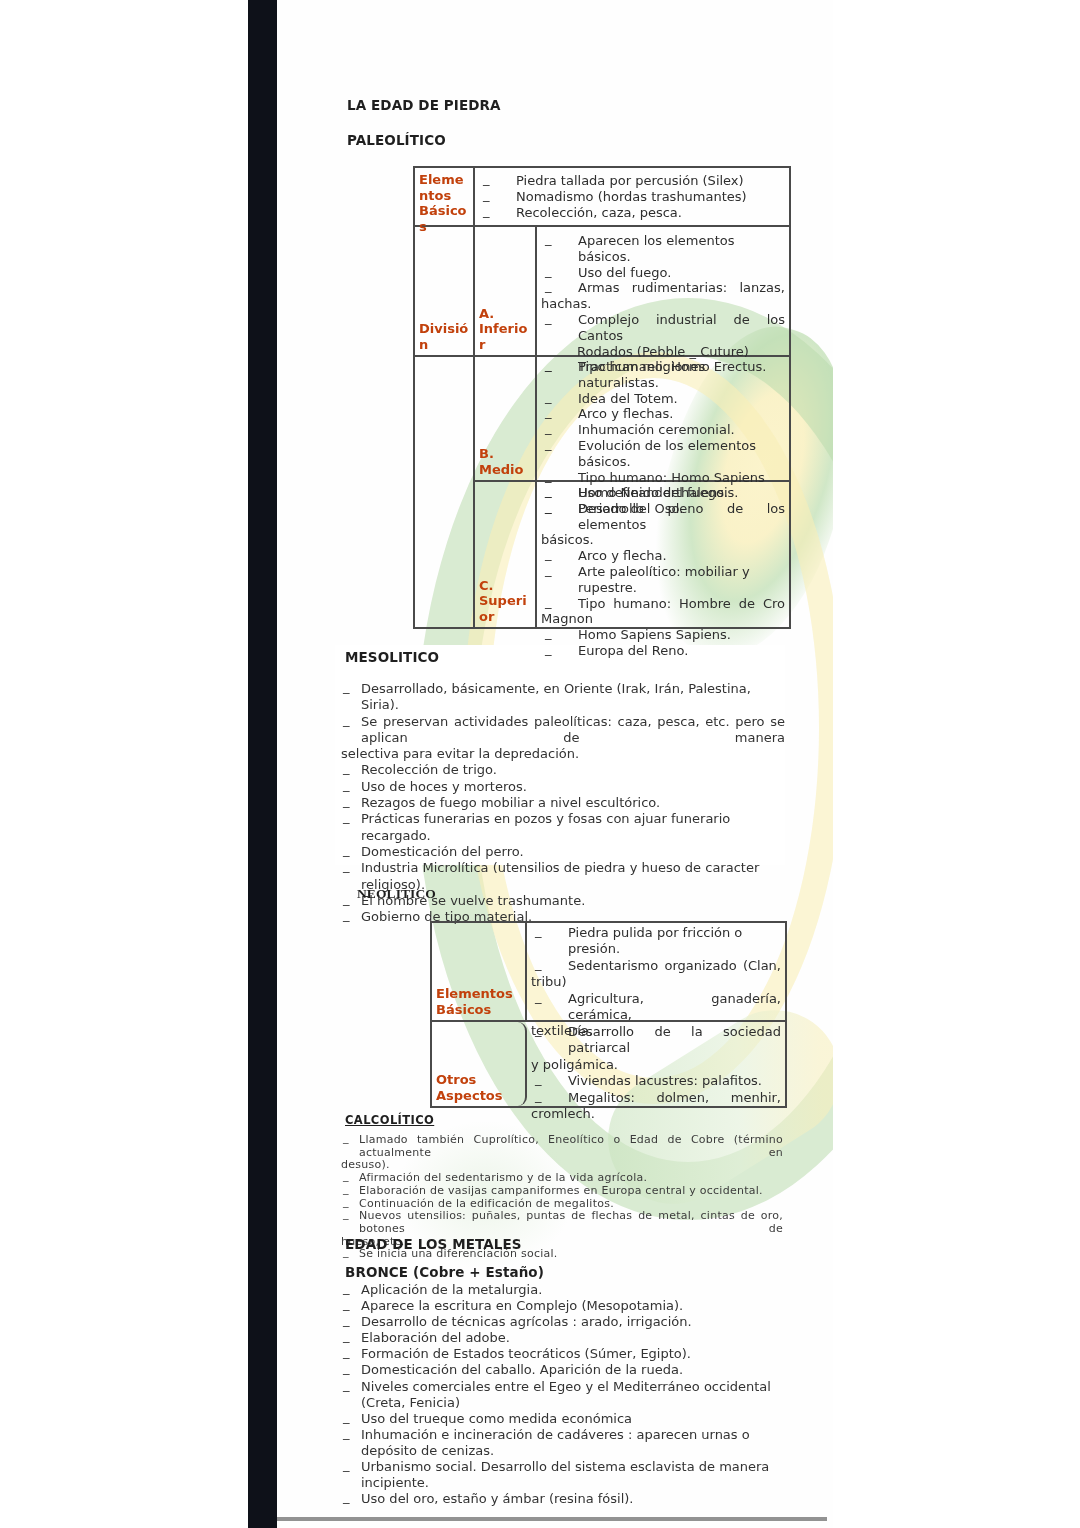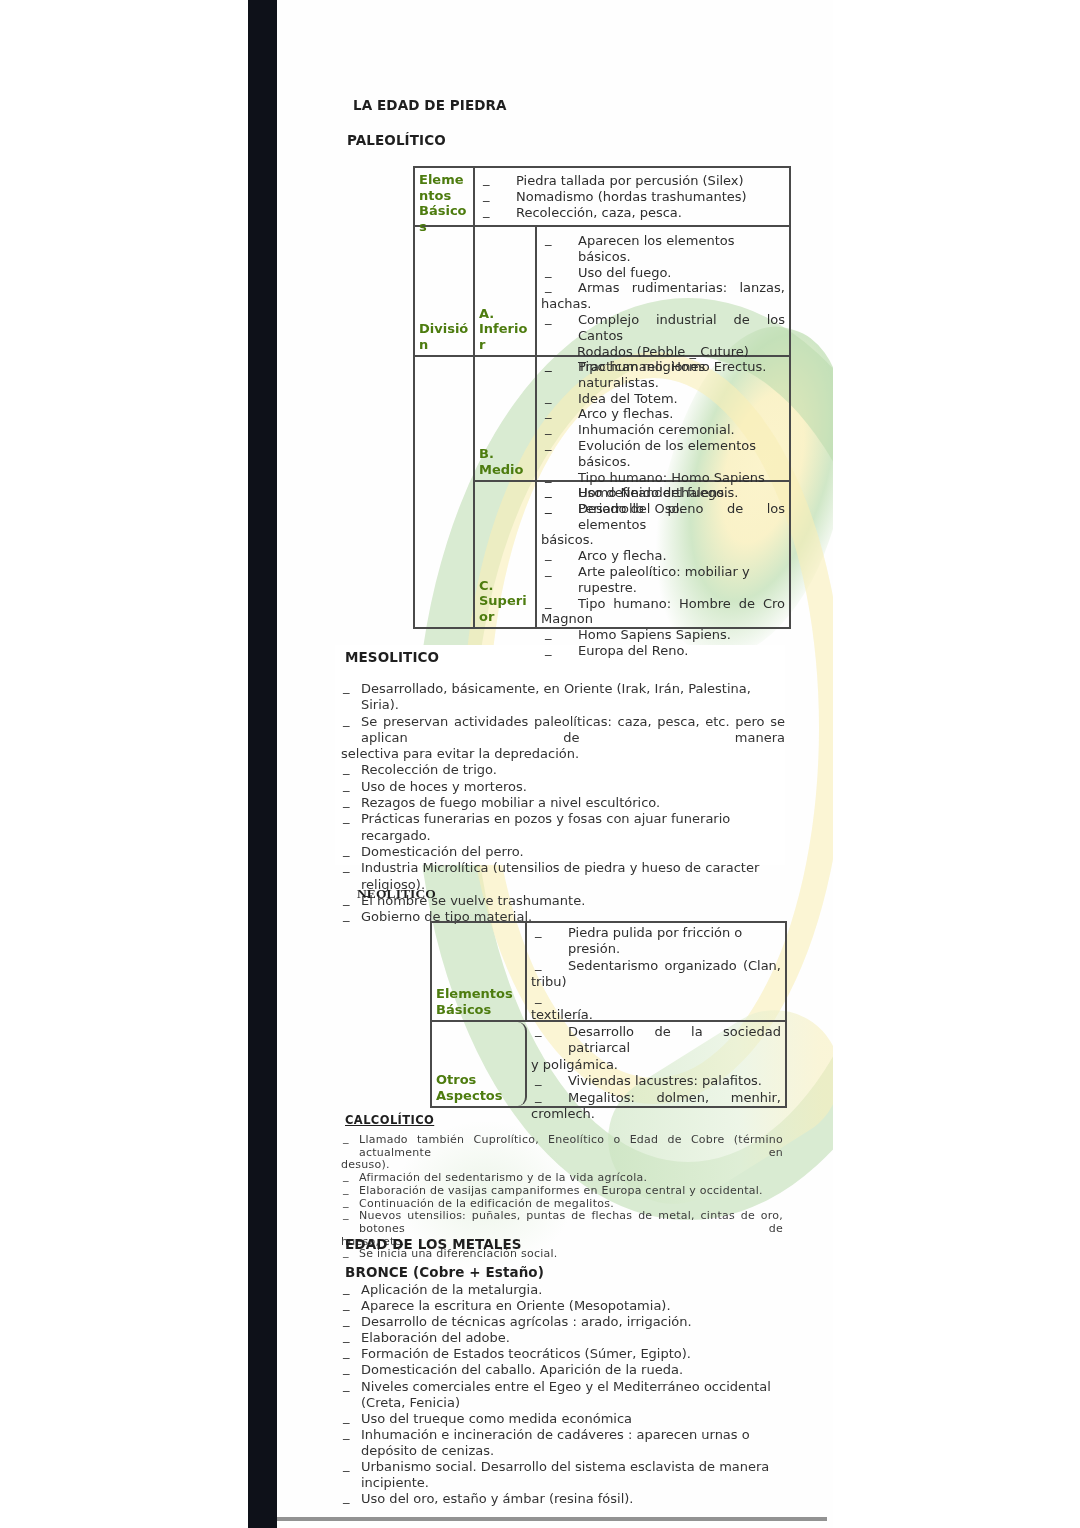--- a/index.html
+++ b/index.html
@@ -66,21 +66,21 @@
   .list{font-size:13px;line-height:16.3px;color:#333;}
   .list .dash{width:18px;padding-left:2px;}
   .list-small{font-size:11px;line-height:12.7px;letter-spacing:.25px;color:#3c3c3c;}
   .list-small .dash{width:16px;}
   .list-bronce{line-height:16.1px;}
 
   
   .gtable{display:grid;border:2px solid #4a4a4a;background:transparent;font-size:13px;}
   .gtable .cell{padding:2px 4px;line-height:15.8px;min-width:0;}
   .gtable .cell .dash{width:33px;padding-left:4px;}
-  .gtable .lbl{font-weight:bold;color:#4d7c0f;display:flex;align-items:flex-end;
+  .gtable .lbl{font-weight:bold;color:#c2410c;display:flex;align-items:flex-end;
     padding:15px 3px 3px 4px;word-break:break-word;line-height:15.5px;}
   .gtable .lbl.top{align-items:flex-start;padding-top:4px;}
   .br{border-right:2px solid #4a4a4a;}
   .bb{border-bottom:2px solid #4a4a4a;}
 
   .ptable{grid-template-columns:60px 62px 1fr;grid-template-rows:59px 130px 125px 145px;}
   .ntable{grid-template-columns:95px 1fr;grid-template-rows:99px 84px;}
   .ntable .cell{line-height:16.4px;}
   .pad-top{padding-top:10px;}
 </style>
@@ -93,21 +93,21 @@
 
   <div class="wm wm-blob-top"></div>
   <div class="wm wm-ring-green"></div>
   <div class="wm wm-ring-yellow"></div>
   <div class="wm wm-band-low"></div>
   <div class="wm wm-faint-left"></div>
 
   <div class="abs meso-panel"></div>
   <div class="abs bottom-line"></div>
 
-  <h2 class="hd content" style="left:76px;top:97px;">LA EDAD DE PIEDRA</h2>
+  <h2 class="hd content" style="left:70px;top:97px;">LA EDAD DE PIEDRA</h2>
   <h2 class="hd content" style="left:70px;top:132px;">PALEOLÍTICO</h2>
 
   <div class="content gtable ptable" style="left:136px;top:166px;width:374px;">
     <div class="lbl top br bb" style="grid-column:1;grid-row:1;">Elementos Básicos</div>
     <div class="cell bb" style="grid-column:2/4;grid-row:1;padding-top:5px;">
         <div class="line">
           <span class="dash">_</span>
           <span class="txt">Piedra tallada por percusión (Silex)</span>
         </div>
         <div class="line">
@@ -284,20 +284,21 @@
         </div>
         <div class="line">
           <span class="dash">_</span>
           <span class="txt spread">Sedentarismo organizado (Clan,</span>
         </div>
         <div class="line">
           <span class="txt">tribu)</span>
         </div>
         <div class="line">
           <span class="dash">_</span>
+          <span class="txt spread">Agricultura, ganadería, cerámica,</span>
         </div>
         <div class="line">
           <span class="txt">textilería.</span>
         </div>
       </div>
     <div class="lbl br" style="grid-column:1;grid-row:2;border-radius:9px;">Otros Aspectos</div>
     <div class="cell" style="grid-column:2;grid-row:2;">
         <div class="line">
           <span class="dash">_</span>
           <span class="txt spread">Desarrollo de la sociedad patriarcal</span>
@@ -355,21 +356,21 @@
 
   <h2 class="hd content" style="left:68px;top:1236px;">EDAD DE LOS METALES</h2>
   <h2 class="hd content" style="left:68px;top:1264px;">BRONCE (Cobre + Estaño)</h2>
   <div class="content list list-bronce" style="left:64px;top:1282px;width:440px;">
       <div class="line">
         <span class="dash">_</span>
         <span class="txt">Aplicación de la metalurgia.</span>
       </div>
       <div class="line">
         <span class="dash">_</span>
-        <span class="txt">Aparece la escritura en Oriente (Mesopotamia).</span>
+        <span class="txt">Aparece la escritura en Complejo (Mesopotamia).</span>
       </div>
       <div class="line">
         <span class="dash">_</span>
         <span class="txt">Desarrollo de técnicas agrícolas : arado, irrigación.</span>
       </div>
       <div class="line">
         <span class="dash">_</span>
         <span class="txt">Elaboración del adobe.</span>
       </div>
       <div class="line">

